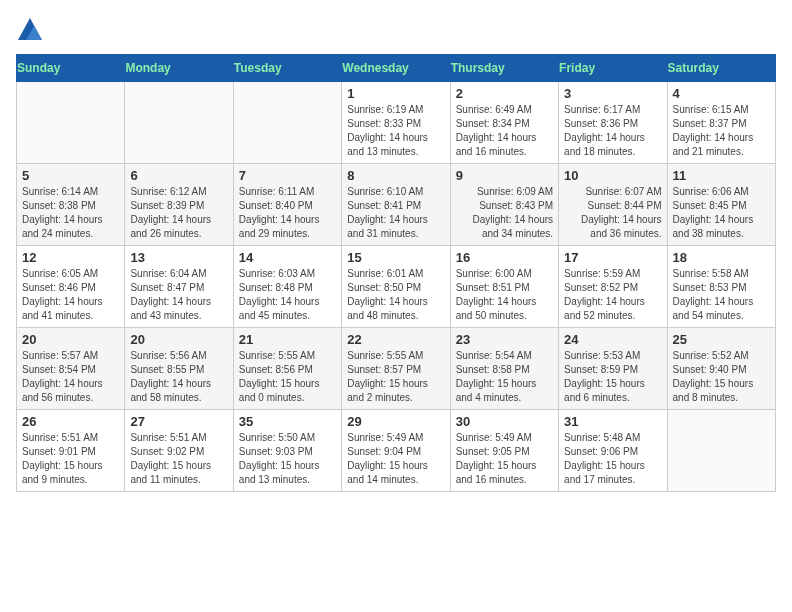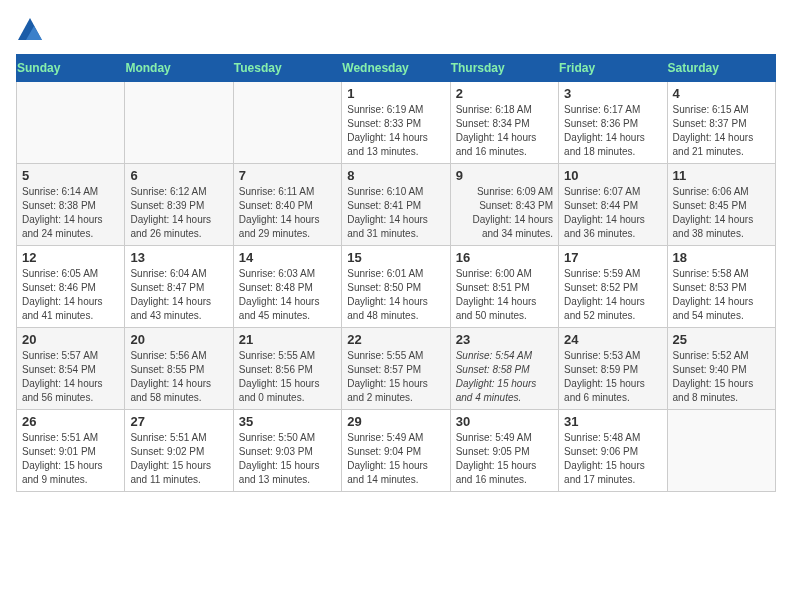--- a/index.html
+++ b/index.html
@@ -133,21 +133,21 @@
         <td class="empty-cell"></td>
         <td>
           <span class="day-number">1</span>
           <div class="day-info" style="white-space: pre-line;">Sunrise: 6:19 AM
 Sunset: 8:33 PM
 Daylight: 14 hours
 and 13 minutes.</div>
         </td>
         <td>
           <span class="day-number">2</span>
-          <div class="day-info" style="white-space: pre-line;">Sunrise: 6:18 AM
+          <div class="day-info" style="white-space: pre-line;">Sunrise: 6:49 AM
 Sunset: 8:34 PM
 Daylight: 14 hours
 and 16 minutes.</div>
         </td>
         <td>
           <span class="day-number">3</span>
           <div class="day-info" style="white-space: pre-line;">Sunrise: 6:17 AM
 Sunset: 8:36 PM
 Daylight: 14 hours
 and 18 minutes.</div>
@@ -191,21 +191,21 @@
         </td>
         <td>
           <span class="day-number">9</span>
           <div class="day-info" style="white-space: pre-line; text-align: right;">Sunrise: 6:09 AM
 Sunset: 8:43 PM
 Daylight: 14 hours
 and 34 minutes.</div>
         </td>
         <td>
           <span class="day-number">10</span>
-          <div class="day-info" style="white-space: pre-line;">Sunrise: 6:07 AM
+          <div class="day-info" style="white-space: pre-line; text-align: right;">Sunrise: 6:07 AM
 Sunset: 8:44 PM
 Daylight: 14 hours
 and 36 minutes.</div>
         </td>
         <td>
           <span class="day-number">11</span>
           <div class="day-info" style="white-space: pre-line;">Sunrise: 6:06 AM
 Sunset: 8:45 PM
 Daylight: 14 hours
 and 38 minutes.</div>
@@ -286,21 +286,21 @@
         </td>
         <td>
           <span class="day-number">22</span>
           <div class="day-info" style="white-space: pre-line;">Sunrise: 5:55 AM
 Sunset: 8:57 PM
 Daylight: 15 hours
 and 2 minutes.</div>
         </td>
         <td>
           <span class="day-number">23</span>
-          <div class="day-info" style="white-space: pre-line; font-style: italic;">Sunrise: 5:54 AM
+          <div class="day-info" style="white-space: pre-line;">Sunrise: 5:54 AM
 Sunset: 8:58 PM
 Daylight: 15 hours
 and 4 minutes.</div>
         </td>
         <td>
           <span class="day-number">24</span>
           <div class="day-info" style="white-space: pre-line;">Sunrise: 5:53 AM
 Sunset: 8:59 PM
 Daylight: 15 hours
 and 6 minutes.</div>

